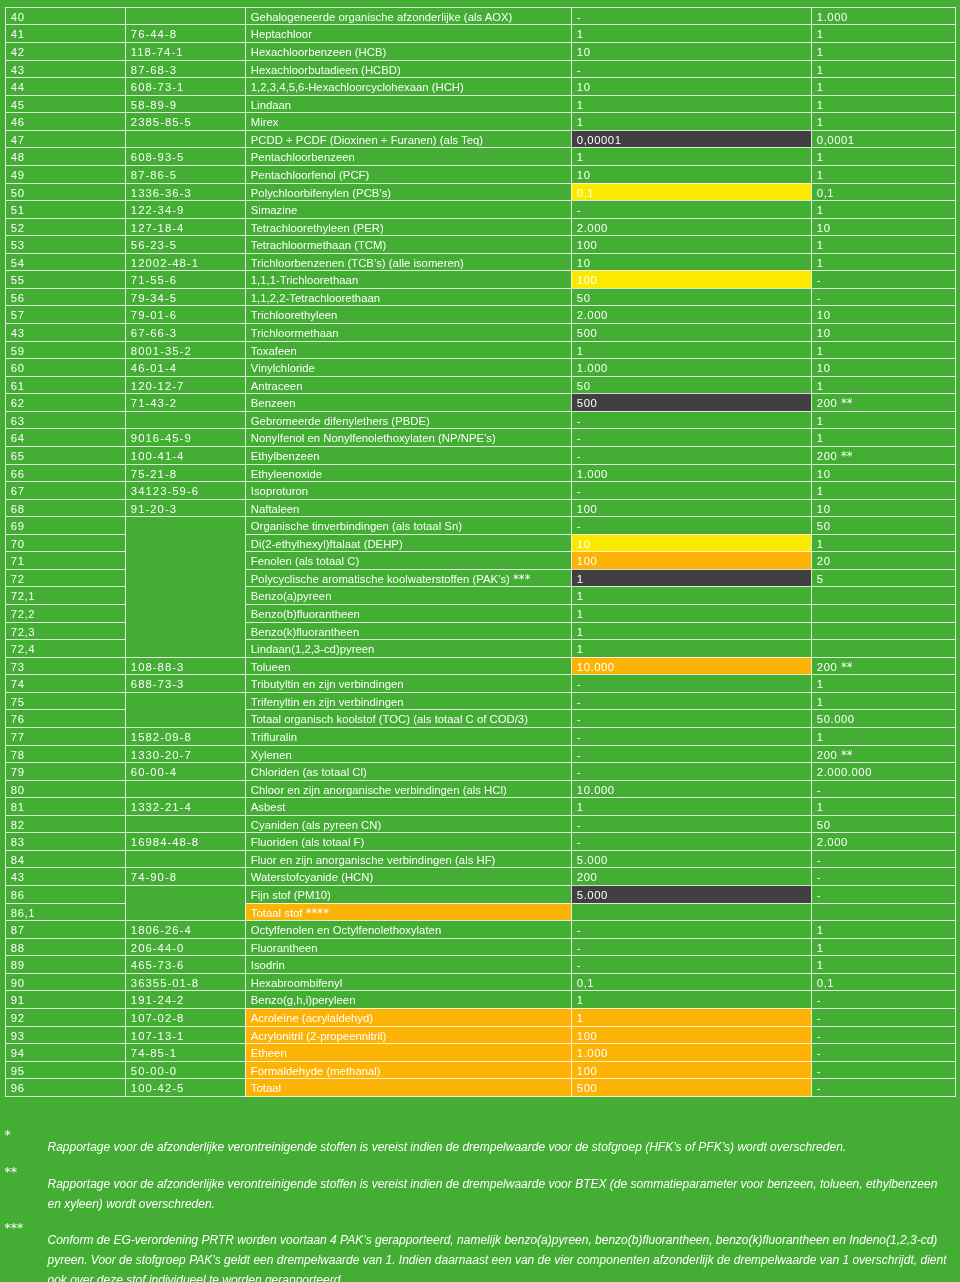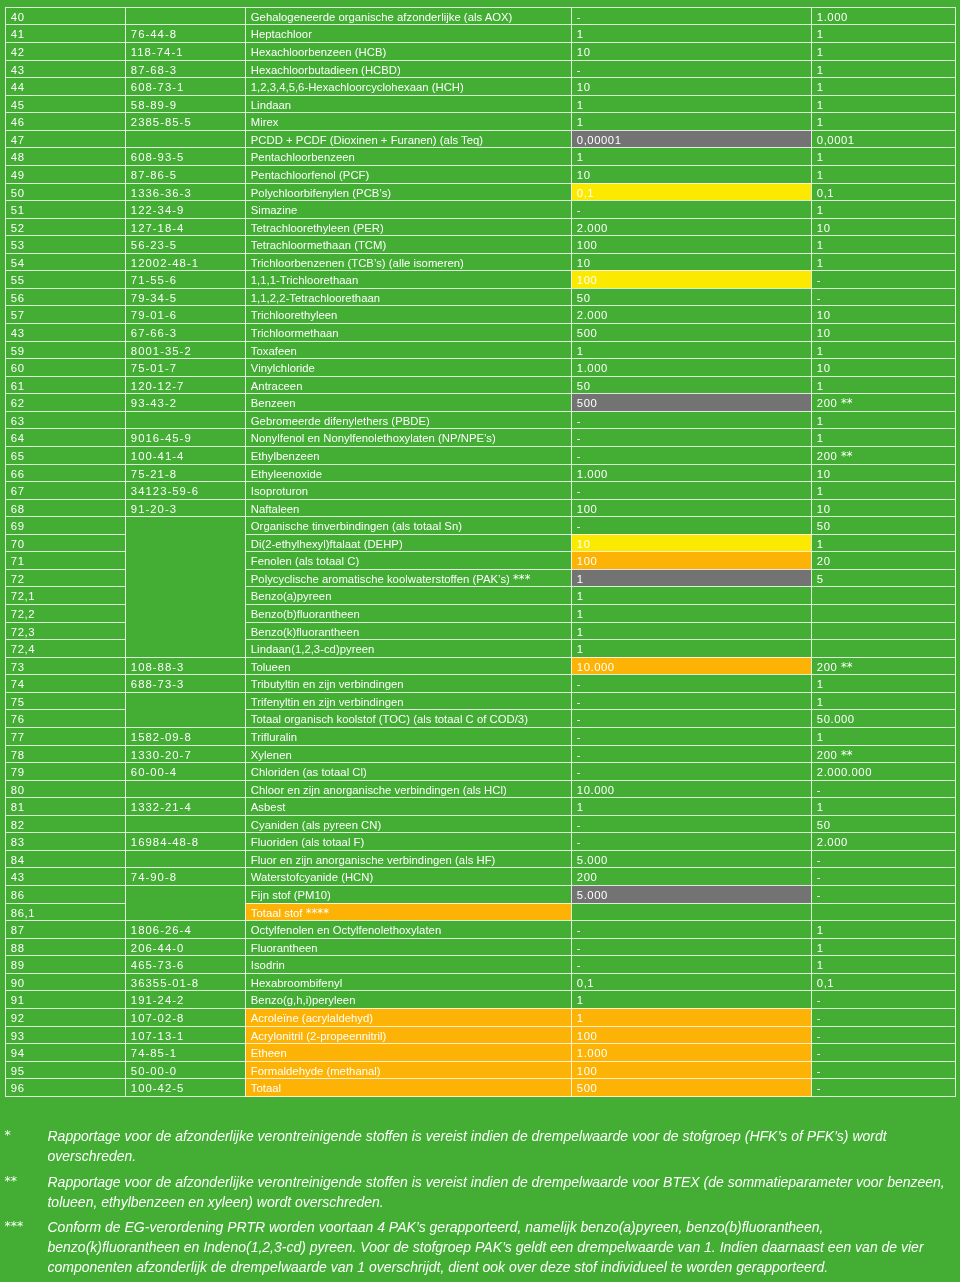--- a/index.html
+++ b/index.html
@@ -33,29 +33,29 @@
     box-sizing:border-box;
   }
   .tbl tr:last-child td{border-bottom:1px solid rgba(255,255,255,0.80);}
   .tbl td.last{border-right:1px solid rgba(255,255,255,0.80);}
   .tbl td.c-num{width:120px;letter-spacing:0.55px;}
   .tbl td.c-cas{width:120px;letter-spacing:1.05px;}
   .tbl td.c-name{width:326px;}
   .tbl td.c-va{width:240px;letter-spacing:0.55px;}
   .tbl td.c-vb{width:145px;letter-spacing:0.55px;}
   .star{font-family:"DejaVu Sans", sans-serif;font-size:11.5px;letter-spacing:0.1px;line-height:1px;}
-  .hl-cyan{background:#737373;}
+  .hl-cyan{background:#404040;}
   .hl-yellow{background:#fbea00;}
   .hl-orange{background:#fcb305;}
 
   
   .notes{position:absolute;left:5.8px;top:1126.2px;width:946px;}
   .note{display:flex;margin-bottom:5.6px;}
   .note .mk{flex:0 0 41.7px;color:#ffffff;font-family:"DejaVu Sans", sans-serif;font-size:12.5px;line-height:20.0px;letter-spacing:0px;position:relative;top:-1.2px;left:-1.2px;}
-  .note .tx{flex:1;color:#ffffff;font-style:italic;font-size:14px;line-height:20.0px;}
+  .note .tx{flex:1;color:#ffffff;font-style:italic;font-size:12px;line-height:20.0px;margin-top:11px;}
 </style>
 </head>
 <body>
 
 <div class="page">
 
   <table class="tbl">
     <tbody>
       <tr>
         <td class="c-num">40</td>
@@ -192,35 +192,35 @@
       </tr>
       <tr>
         <td class="c-num">59</td>
         <td class="c-cas">8001-35-2</td>
         <td class="c-name">Toxafeen</td>
         <td class="c-va">1</td>
         <td class="c-vb last">1</td>
       </tr>
       <tr>
         <td class="c-num">60</td>
-        <td class="c-cas">75-01-7</td>
+        <td class="c-cas">46-01-4</td>
         <td class="c-name">Vinylchloride</td>
         <td class="c-va">1.000</td>
         <td class="c-vb last">10</td>
       </tr>
       <tr>
         <td class="c-num">61</td>
         <td class="c-cas">120-12-7</td>
         <td class="c-name">Antraceen</td>
         <td class="c-va">50</td>
         <td class="c-vb last">1</td>
       </tr>
       <tr>
         <td class="c-num">62</td>
-        <td class="c-cas">93-43-2</td>
+        <td class="c-cas">71-43-2</td>
         <td class="c-name">Benzeen</td>
         <td class="c-va hl-cyan">500</td>
         <td class="c-vb last">200 <span class="star">**</span></td>
       </tr>
       <tr>
         <td class="c-num">63</td>
         <td class="c-cas"></td>
         <td class="c-name">Gebromeerde difenylethers (PBDE)</td>
         <td class="c-va">-</td>
         <td class="c-vb last">1</td>

